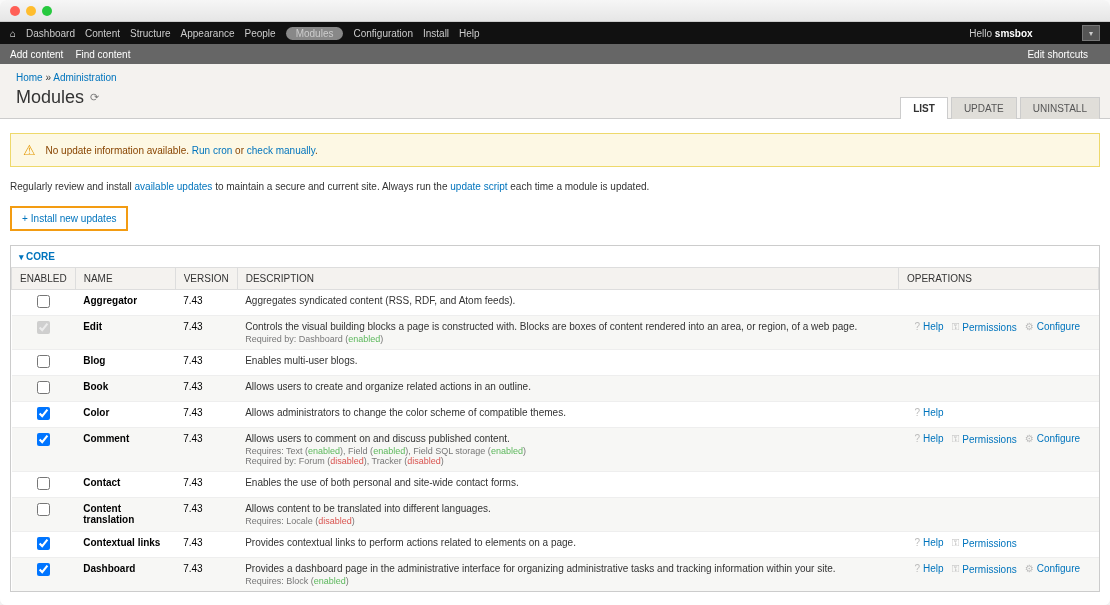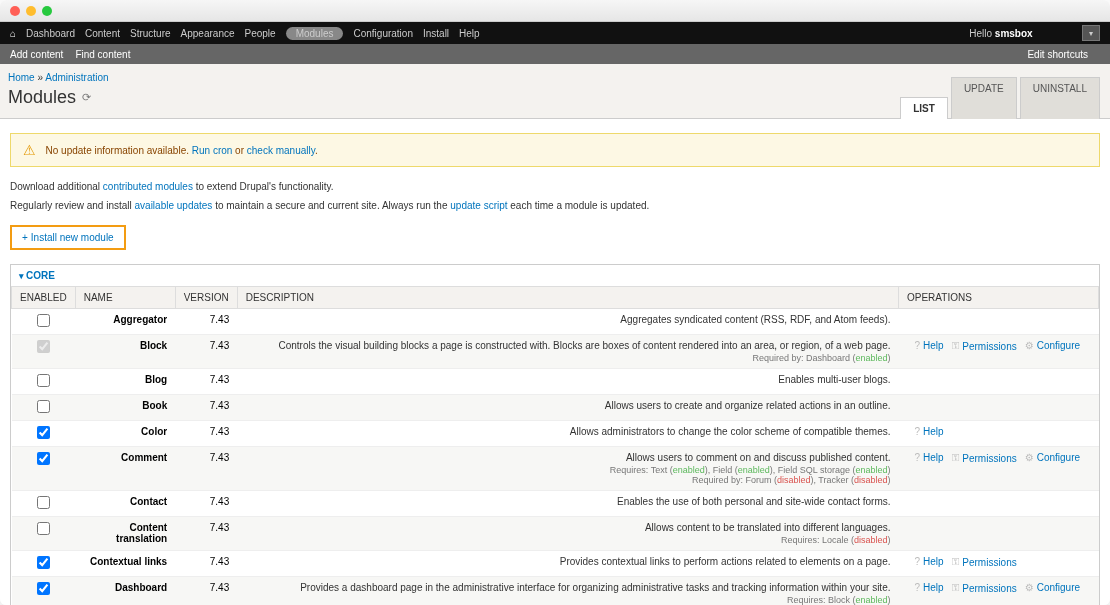--- a/index.html
+++ b/index.html
@@ -13,47 +13,47 @@
 .toolbar .left a{color:#ccc;text-decoration:none;cursor:pointer;}
 .toolbar .home-icon{color:#fff;}
 .toolbar .pill{background:#888;color:#fff;border-radius:10px;padding:1px 10px;}
 .toolbar .right{margin-left:auto;display:flex;align-items:center;gap:8px;}
 .toolbar .right a{color:#ccc;text-decoration:none;margin-top:48px;}
 .toolbar .user{color:#fff;font-weight:bold;}
 .dropdown{width:18px;height:16px;background:#555;border:1px solid #777;display:flex;align-items:center;justify-content:center;cursor:pointer;}
 .subbar{background:#666;color:#fff;height:20px;display:flex;align-items:center;padding:0 10px;font-size:10px;}
 .subbar a{color:#fff;text-decoration:none;margin-right:12px;}
 .subbar .right{margin-left:auto;}
-.pagehead{background:#f4f2ef;padding:8px 8px 0;border-bottom:1px solid #ccc;position:relative;}
+.pagehead{background:#f4f2ef;padding:8px 16px 0;border-bottom:1px solid #ccc;position:relative;}
 .breadcrumb{font-size:10px;color:#0074bd;}
 .breadcrumb a{color:#0074bd;text-decoration:none;}
 .breadcrumb span{color:#333;}
 .pagetitle{font-size:18px;color:#333;margin:4px 0 10px;font-weight:normal;display:flex;align-items:center;gap:6px;}
 .refresh-icon{font-size:11px;color:#777;cursor:pointer;}
 .tabs{position:absolute;right:10px;bottom:-1px;display:flex;}
 .tab{padding:5px 12px;font-size:10px;background:#e0ded9;border:1px solid #ccc;border-bottom:none;margin-left:3px;cursor:pointer;color:#555;}
-.tab.active{background:#fff;font-weight:bold;color:#333;margin-top:20px;}
+.tab.active{background:#fff;font-weight:bold;color:#333;}
 .content{padding:14px 10px;overflow:auto;flex:1;background:#fff;}
 .alert{background:#fdf8e4;border:1px solid #eed96b;padding:8px 12px;display:flex;align-items:center;gap:10px;margin-bottom:14px;}
 .alert-icon{color:#e29700;font-size:14px;}
 .alert-text{color:#884400;font-size:10px;}
 .alert-text a{color:#0074bd;text-decoration:none;}
 .intro{font-size:10px;color:#333;margin-bottom:8px;}
 .intro a{color:#0074bd;text-decoration:none;}
 .install-btn{display:inline-block;border:2px solid #f39c12;padding:5px 10px;font-size:10px;color:#0074bd;cursor:pointer;margin:6px 0 14px;}
 .install-btn .plus{color:#0074bd;margin-right:3px;}
 .modbox{border:1px solid #ccc;}
 .fieldset-title{padding:5px 8px;font-size:10px;font-weight:bold;color:#0074bd;cursor:pointer;}
 .fieldset-title::before{content:"▾ ";font-size:9px;}
 table{width:100%;border-collapse:collapse;font-size:10px;}
 thead th{background:#f4f2ef;text-align:left;padding:5px 8px;border:1px solid #ddd;color:#333;font-weight:normal;}
 tbody tr{border-top:1px solid #eee;}
 tbody tr.odd{background:#fff;}
 tbody tr.even{background:#f7f7f5;}
-tbody td{padding:5px 8px;vertical-align:top;text-align:right;}
+tbody td{padding:5px 8px;vertical-align:top;}
 td.chk{width:50px;text-align:center;}
 td.name{width:100px;font-weight:bold;}
 td.ver{width:50px;}
 td.desc{color:#333;}
 td.desc .req{color:#777;font-size:9px;display:block;margin-top:2px;}
 .en{color:#5cb85c;}
 .dis{color:#d9534f;}
 td.ops{width:200px;text-align:left;white-space:nowrap;}
 .oplink{color:#0074bd;text-decoration:none;margin-left:8px;display:inline-flex;align-items:center;gap:3px;cursor:pointer;}
 .opicon{color:#bbb;font-size:10px;}
@@ -117,27 +117,24 @@
     </div>
   </div>
   <div class="content">
     <div class="alert">
       <span class="alert-icon">⚠</span>
       <span class="alert-text">
         <span>No update information available. </span><a>Run cron</a><span> or </span><a>check manually</a><span>.</span>
       </span>
     </div>
     <p class="intro">
-      <span>Download additional </span><a>contributed modules</a><span> to extend Drupal's functionality.</span>
-    </p>
-    <p class="intro">
       <span>Regularly review and install </span><a>available updates</a><span> to maintain a secure and current site. Always run the </span><a>update script</a><span> each time a module is updated.</span>
     </p>
     <div class="install-btn">
-      <span class="plus">+</span><span>Install new module</span>
+      <span class="plus">+</span><span>Install new updates</span>
     </div>
     <div class="modbox">
       <div class="fieldset-title">CORE</div>
       <table>
         <thead>
           <tr>
             <th class="chk">ENABLED</th>
             <th class="name">NAME</th>
             <th class="ver">VERSION</th>
             <th>DESCRIPTION</th>
@@ -147,21 +144,21 @@
         <tbody id="module-rows">
             <tr class="odd">
               <td class="chk"><input type="checkbox" style=""></td>
               <td class="name">Aggregator</td>
               <td class="ver">7.43</td>
               <td class="desc"><span>Aggregates syndicated content (RSS, RDF, and Atom feeds).</span></td>
               <td class="ops"></td>
             </tr>
             <tr class="even">
               <td class="chk"><input type="checkbox" disabled="" checked="" style=""></td>
-              <td class="name">Block</td>
+              <td class="name">Edit</td>
               <td class="ver">7.43</td>
               <td class="desc"><span>Controls the visual building blocks a page is constructed with. Blocks are boxes of content rendered into an area, or region, of a web page.</span><span class="req">Required by: Dashboard (<span class="en">enabled</span>)</span></td>
               <td class="ops"><a class="oplink">
                   <span class="opicon">?</span>
                   <span>Help</span>
                 </a><a class="oplink">
                   <span class="opicon">⚿</span>
                   <span>Permissions</span>
                 </a><a class="oplink">
                   <span class="opicon">⚙</span>

